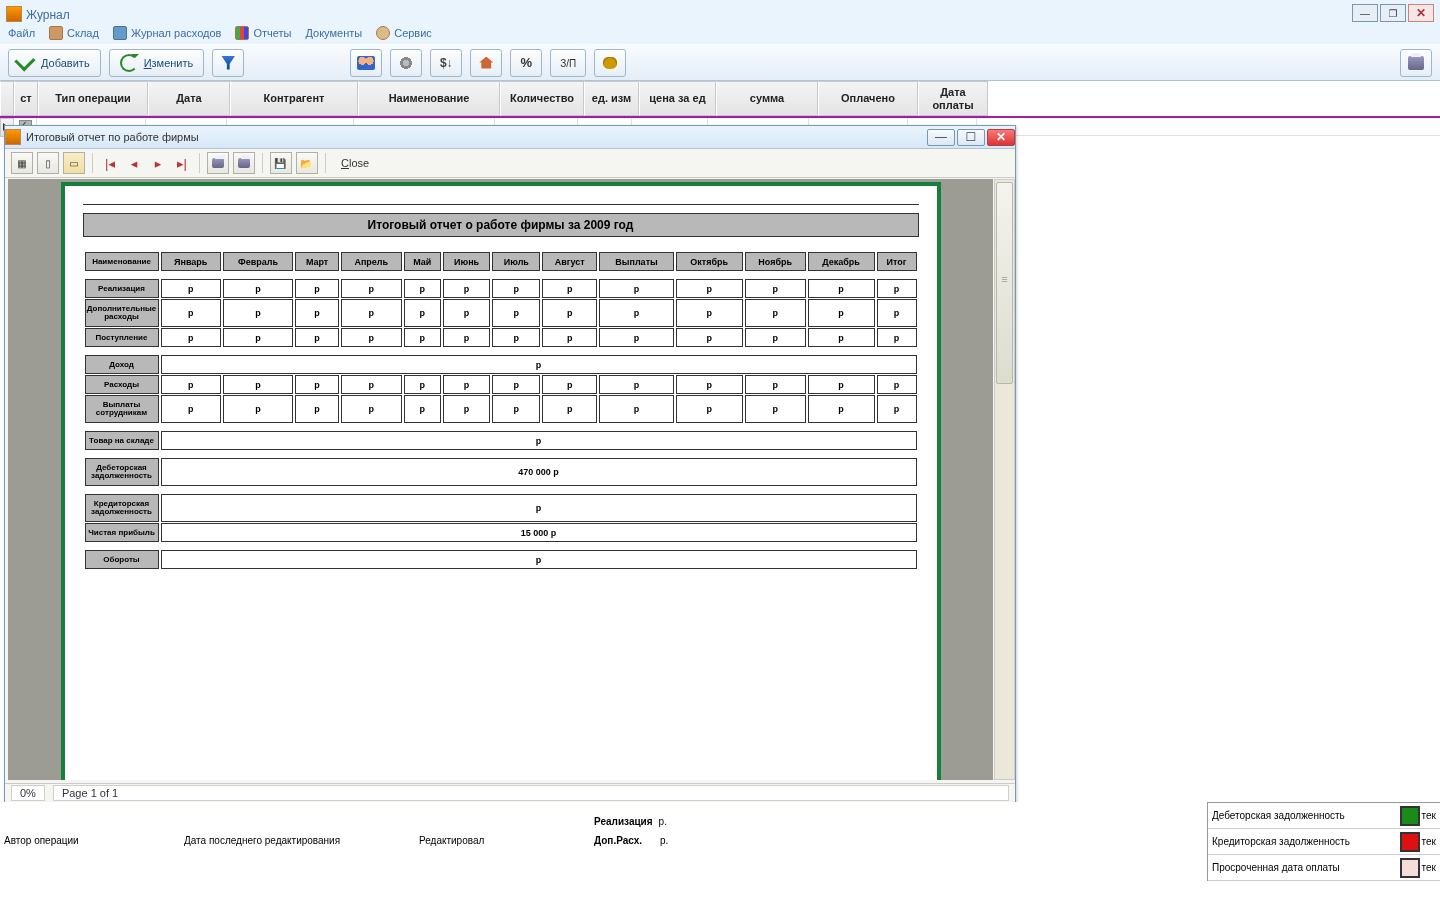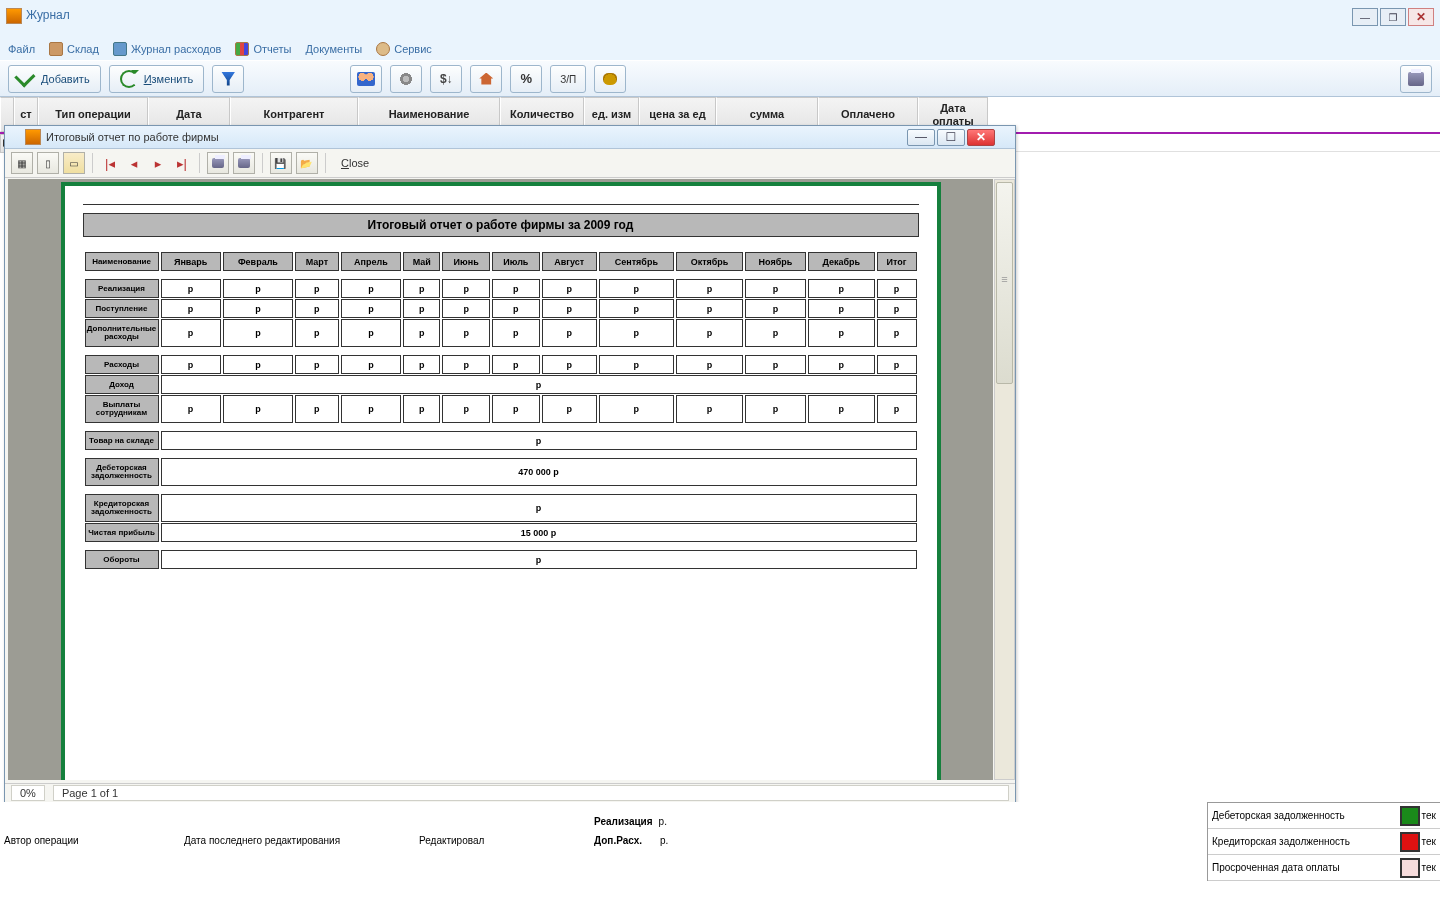--- a/index.html
+++ b/index.html
@@ -1,17 +1,17 @@
 <!DOCTYPE html>
 <html><head>
 <meta charset="utf-8">
 <style>
 html,body{margin:0;padding:0;font-family:Tahoma,sans-serif;font-size:11px;background:#fff;overflow:hidden;width:1440px;height:900px}
 .app{width:1440px;height:900px;position:relative;background:#fff}
-.main-titlebar{height:22px;background:#eaf4fd;display:flex;align-items:flex-start;padding:8px 6px;color:#3a6ea5;font-size:12px}
+.main-titlebar{height:22px;background:#eaf4fd;display:flex;align-items:flex-end;padding:0 6px;color:#3a6ea5;font-size:12px}
 .main-titlebar .icon{width:14px;height:14px;margin-right:4px;background:linear-gradient(#f90,#c60);border:1px solid #b85}
 .main-titlebar .wincontrols{margin-left:auto;display:flex;gap:2px}
 .wb{width:24px;height:16px;border:1px solid #7a96b0;background:#e7eef6;display:flex;align-items:center;justify-content:center;font-family:Arial;font-size:10px;color:#445}
 .close-wb{width:24px;height:16px;border:1px solid #d08080;background:#f6e7e7;color:#a33;display:flex;align-items:center;justify-content:center;font-weight:bold}
 .menubar{height:22px;background:#eaf4fd;padding:0 8px;display:flex;align-items:center;gap:14px;color:#3a6ea5;font-size:11px}
 .menubar span{display:flex;align-items:center;gap:4px}
 .mi-ico{width:12px;height:12px;background:#c96;border:1px solid #a74;border-radius:2px}
 .mi-ico.blue{background:#69c;border-color:#478}
 .mi-ico.bars{background:linear-gradient(to right,#4a4 33%,#d44 33% 66%,#44d 66%)}
 .mi-ico.gear{background:#db8;border-radius:50%}
@@ -36,21 +36,21 @@
 .grid-hdr{display:flex;height:35px;border-bottom:2px solid #a21caf}
 .gh{background:linear-gradient(#f4f4f4,#e4e4e4);border:1px solid #c8c8c8;border-left:1px solid #fff;display:flex;align-items:center;justify-content:center;font-weight:bold;color:#222;font-size:11px;text-align:center;line-height:1.1}
 .grid-row{display:flex;height:17px;border-bottom:1px solid #e0e0e0}
 .gr{border-right:1px solid #e0e0e0;display:flex;align-items:center;justify-content:center}
 .row-marker{width:12px;height:17px;background:linear-gradient(#f4f4f4,#e4e4e4);border:1px solid #c8c8c8;position:relative}
 .row-marker:after{content:"";position:absolute;left:2px;top:4px;border:4px solid transparent;border-left:5px solid #333}
 .chk{width:11px;height:11px;border:1px solid #888;background:#b5b5b5;position:relative}
 .chk:after{content:"✓";position:absolute;left:0;top:-2px;font-size:10px;color:#333}
 
 .child-win{position:absolute;left:4px;top:125px;width:1010px;height:676px;background:#f5f5f1;border:1px solid #7a96b0;box-shadow:1px 1px 3px rgba(0,0,0,.2)}
-.child-titlebar{height:22px;background:linear-gradient(#eaf4fd,#d6e8f8);display:flex;align-items:center;padding:0 20px;font-size:11px;color:#333;border-bottom:1px solid #b0c4d8}
+.child-titlebar{height:22px;background:linear-gradient(#eaf4fd,#d6e8f8);display:flex;align-items:center;padding:0 0;font-size:11px;color:#333;border-bottom:1px solid #b0c4d8}
 .child-titlebar .icon{width:14px;height:14px;margin-right:5px;background:linear-gradient(#f90,#c60);border:1px solid #b85}
 .child-titlebar .wincontrols{margin-left:auto;display:flex;gap:2px}
 .cwb{width:26px;height:15px;border:1px solid #7a96b0;background:linear-gradient(#f8fbfe,#dbe7f2);display:flex;align-items:center;justify-content:center;font-size:12px;color:#445;border-radius:2px}
 .cwb.close{background:linear-gradient(#f77,#d33);color:#fff;font-weight:bold;border-color:#a44}
 .child-toolbar{height:28px;background:#f5f5f1;border-bottom:1px solid #ccc;display:flex;align-items:center;padding:0 6px;gap:4px}
 .ctb{width:20px;height:20px;border:1px solid #b0b0a8;background:linear-gradient(#fafaf6,#e8e8e0);display:flex;align-items:center;justify-content:center;font-size:10px;color:#333;cursor:pointer}
 .ctb.sel{background:linear-gradient(#f8ecc8,#f0dfa0)}
 .ctb.nav{border:none;background:none;color:#b33;font-size:13px}
 .ctb-sep{width:1px;height:20px;background:#ccc;margin:0 3px}
 .close-link{margin-left:8px;font-size:11px;color:#333}
@@ -230,21 +230,21 @@
               <tr>
             <th class="lbl">Наименование</th>
             <th>Январь</th>
                 <th>Февраль</th>
                 <th>Март</th>
                 <th>Апрель</th>
                 <th>Май</th>
                 <th>Июнь</th>
                 <th>Июль</th>
                 <th>Август</th>
-                <th>Сентябрь</th>
+                <th>Выплаты</th>
                 <th>Октябрь</th>
                 <th>Ноябрь</th>
                 <th>Декабрь</th>
                 <th>Итог</th>
           </tr>
           <tr class="gap-row">
                 <td colspan="14"></td>
               </tr>
           <tr>
                 <td class="lbl">Реализация</td>
@@ -256,73 +256,73 @@
                 <td class="val">р</td>
                 <td class="val">р</td>
                 <td class="val">р</td>
                 <td class="val">р</td>
                 <td class="val">р</td>
                 <td class="val">р</td>
                 <td class="val">р</td>
                 <td class="val">р</td>
               </tr>
           <tr>
+                <td class="lbl" style="height:22px">Дополнительные расходы</td>
+                <td class="val">р</td>
+                <td class="val">р</td>
+                <td class="val">р</td>
+                <td class="val">р</td>
+                <td class="val">р</td>
+                <td class="val">р</td>
+                <td class="val">р</td>
+                <td class="val">р</td>
+                <td class="val">р</td>
+                <td class="val">р</td>
+                <td class="val">р</td>
+                <td class="val">р</td>
+                <td class="val">р</td>
+              </tr>
+          <tr>
                 <td class="lbl">Поступление</td>
                 <td class="val">р</td>
                 <td class="val">р</td>
                 <td class="val">р</td>
                 <td class="val">р</td>
                 <td class="val">р</td>
                 <td class="val">р</td>
                 <td class="val">р</td>
                 <td class="val">р</td>
                 <td class="val">р</td>
                 <td class="val">р</td>
                 <td class="val">р</td>
                 <td class="val">р</td>
                 <td class="val">р</td>
               </tr>
-          <tr>
-                <td class="lbl" style="height:22px">Дополнительные расходы</td>
-                <td class="val">р</td>
-                <td class="val">р</td>
-                <td class="val">р</td>
-                <td class="val">р</td>
-                <td class="val">р</td>
-                <td class="val">р</td>
-                <td class="val">р</td>
-                <td class="val">р</td>
-                <td class="val">р</td>
-                <td class="val">р</td>
-                <td class="val">р</td>
-                <td class="val">р</td>
-                <td class="val">р</td>
-              </tr>
-          <tr class="gap-row">
-                <td colspan="14"></td>
-              </tr>
-          <tr>
-                <td class="lbl">Расходы</td>
-                <td class="val">р</td>
-                <td class="val">р</td>
-                <td class="val">р</td>
-                <td class="val">р</td>
-                <td class="val">р</td>
-                <td class="val">р</td>
-                <td class="val">р</td>
-                <td class="val">р</td>
-                <td class="val">р</td>
-                <td class="val">р</td>
-                <td class="val">р</td>
-                <td class="val">р</td>
-                <td class="val">р</td>
+          <tr class="gap-row">
+                <td colspan="14"></td>
               </tr>
           <tr>
                 <td class="lbl">Доход</td>
                 <td class="wide" colspan="13">р</td>
+              </tr>
+          <tr>
+                <td class="lbl">Расходы</td>
+                <td class="val">р</td>
+                <td class="val">р</td>
+                <td class="val">р</td>
+                <td class="val">р</td>
+                <td class="val">р</td>
+                <td class="val">р</td>
+                <td class="val">р</td>
+                <td class="val">р</td>
+                <td class="val">р</td>
+                <td class="val">р</td>
+                <td class="val">р</td>
+                <td class="val">р</td>
+                <td class="val">р</td>
               </tr>
           <tr>
                 <td class="lbl" style="height:22px">Выплаты сотрудникам</td>
                 <td class="val">р</td>
                 <td class="val">р</td>
                 <td class="val">р</td>
                 <td class="val">р</td>
                 <td class="val">р</td>
                 <td class="val">р</td>
                 <td class="val">р</td>

